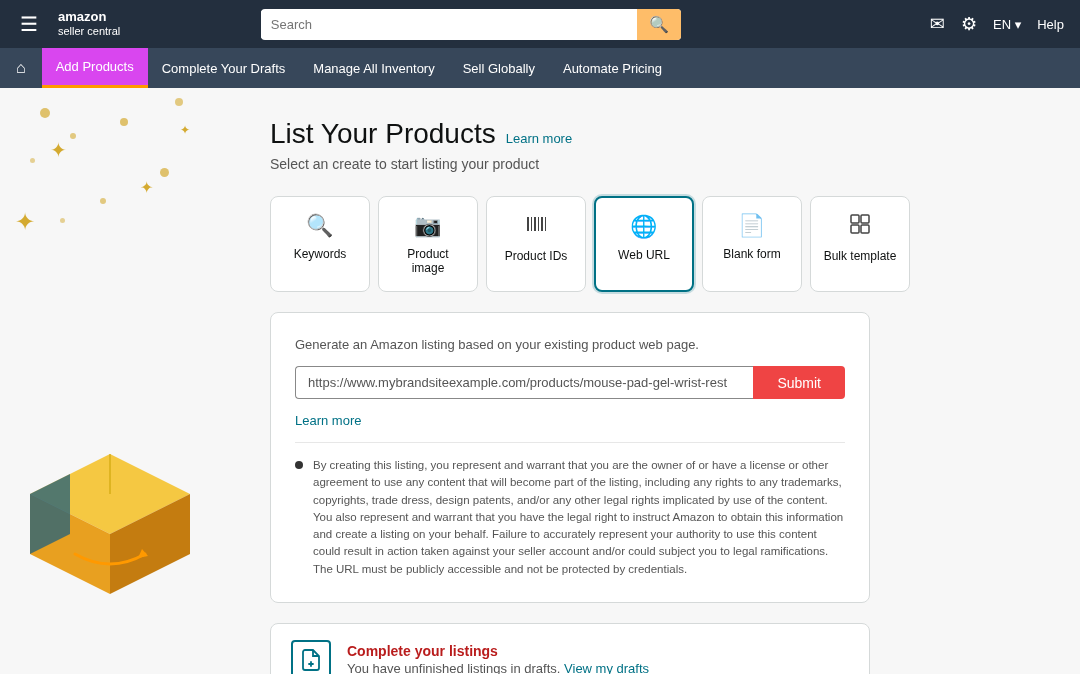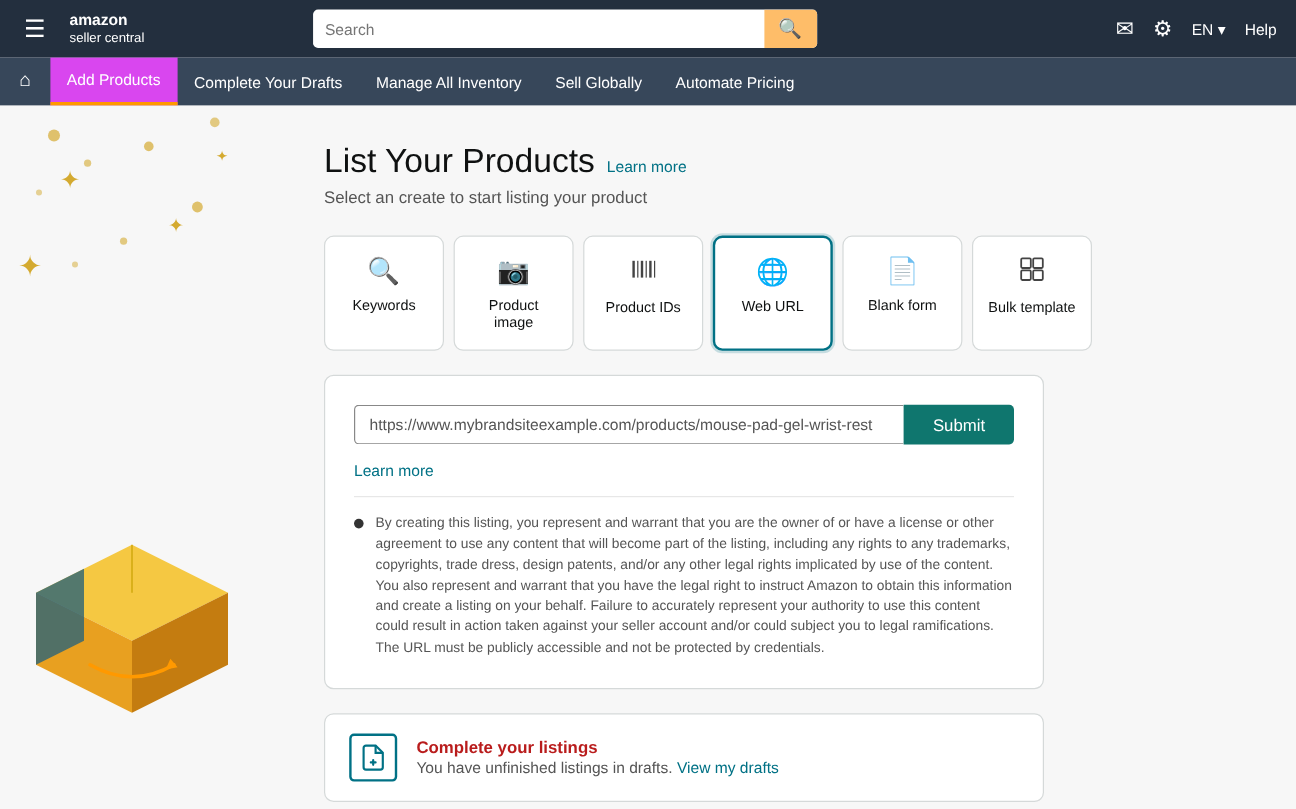--- a/index.html
+++ b/index.html
@@ -234,21 +234,21 @@
       flex: 1;
       border: 1px solid #888;
       border-right: none;
       border-radius: 4px 0 0 4px;
       padding: 8px 12px;
       font-size: 13px;
       color: #555;
       outline: none;
     }
     .submit-btn {
-      background: #0f766e;
+      background: #ef4444;
       color: white;
       border: none;
       padding: 8px 24px;
       border-radius: 0 4px 4px 0;
       font-size: 14px;
       cursor: pointer;
       white-space: nowrap;
     }
     .learn-more-row {
       display: flex;
@@ -432,20 +432,21 @@
             <rect x="12" y="2" width="8" height="8" rx="1" stroke="#444" stroke-width="1.5" fill="none"></rect>
             <rect x="2" y="12" width="8" height="8" rx="1" stroke="#444" stroke-width="1.5" fill="none"></rect>
             <rect x="12" y="12" width="8" height="8" rx="1" stroke="#444" stroke-width="1.5" fill="none"></rect>
           </svg>
         </span>
         <span>Bulk template</span>
       </div>
     </div>
 
     <div class="url-section">
+      <p class="url-section-desc">Generate an Amazon listing based on your existing product web page.</p>
       <div class="url-input-row">
         <input class="url-input" type="text" value="https://www.mybrandsiteexample.com/products/mouse-pad-gel-wrist-rest" placeholder="https://www.mybrandsiteexample.com/products/mouse-pad-gel-wrist-rest" style="">
         <button class="submit-btn">Submit</button>
       </div>
       <div class="learn-more-row">
         <a class="learn-more-link2">Learn more</a>
       </div>
 
       <div class="legal-section">
         <div class="legal-bullet"></div>

